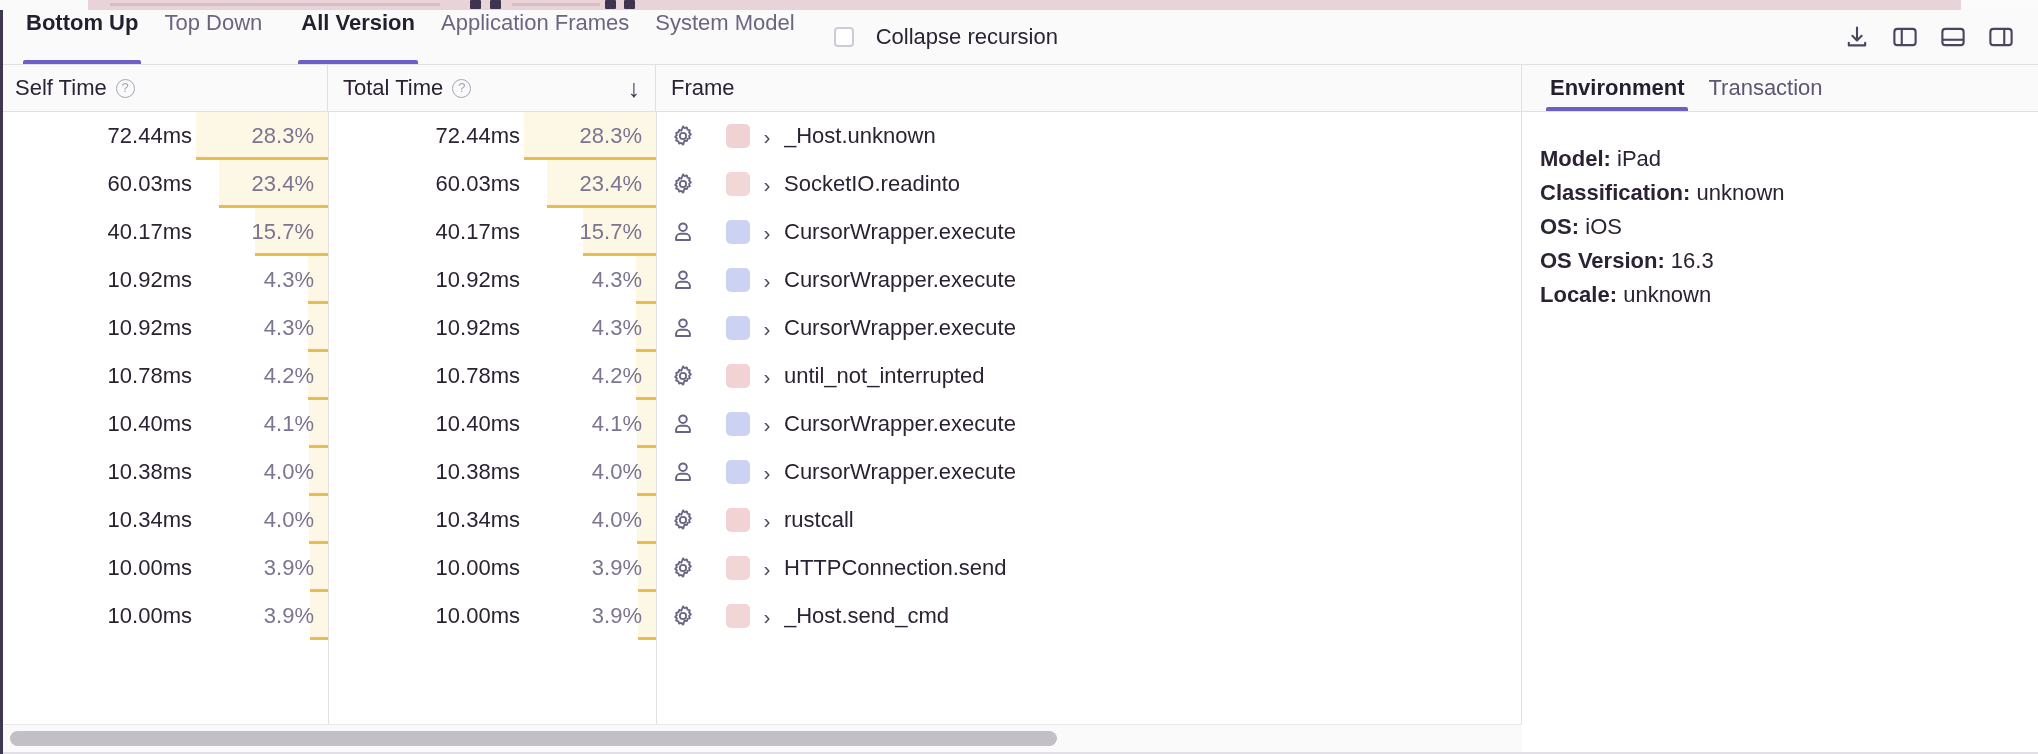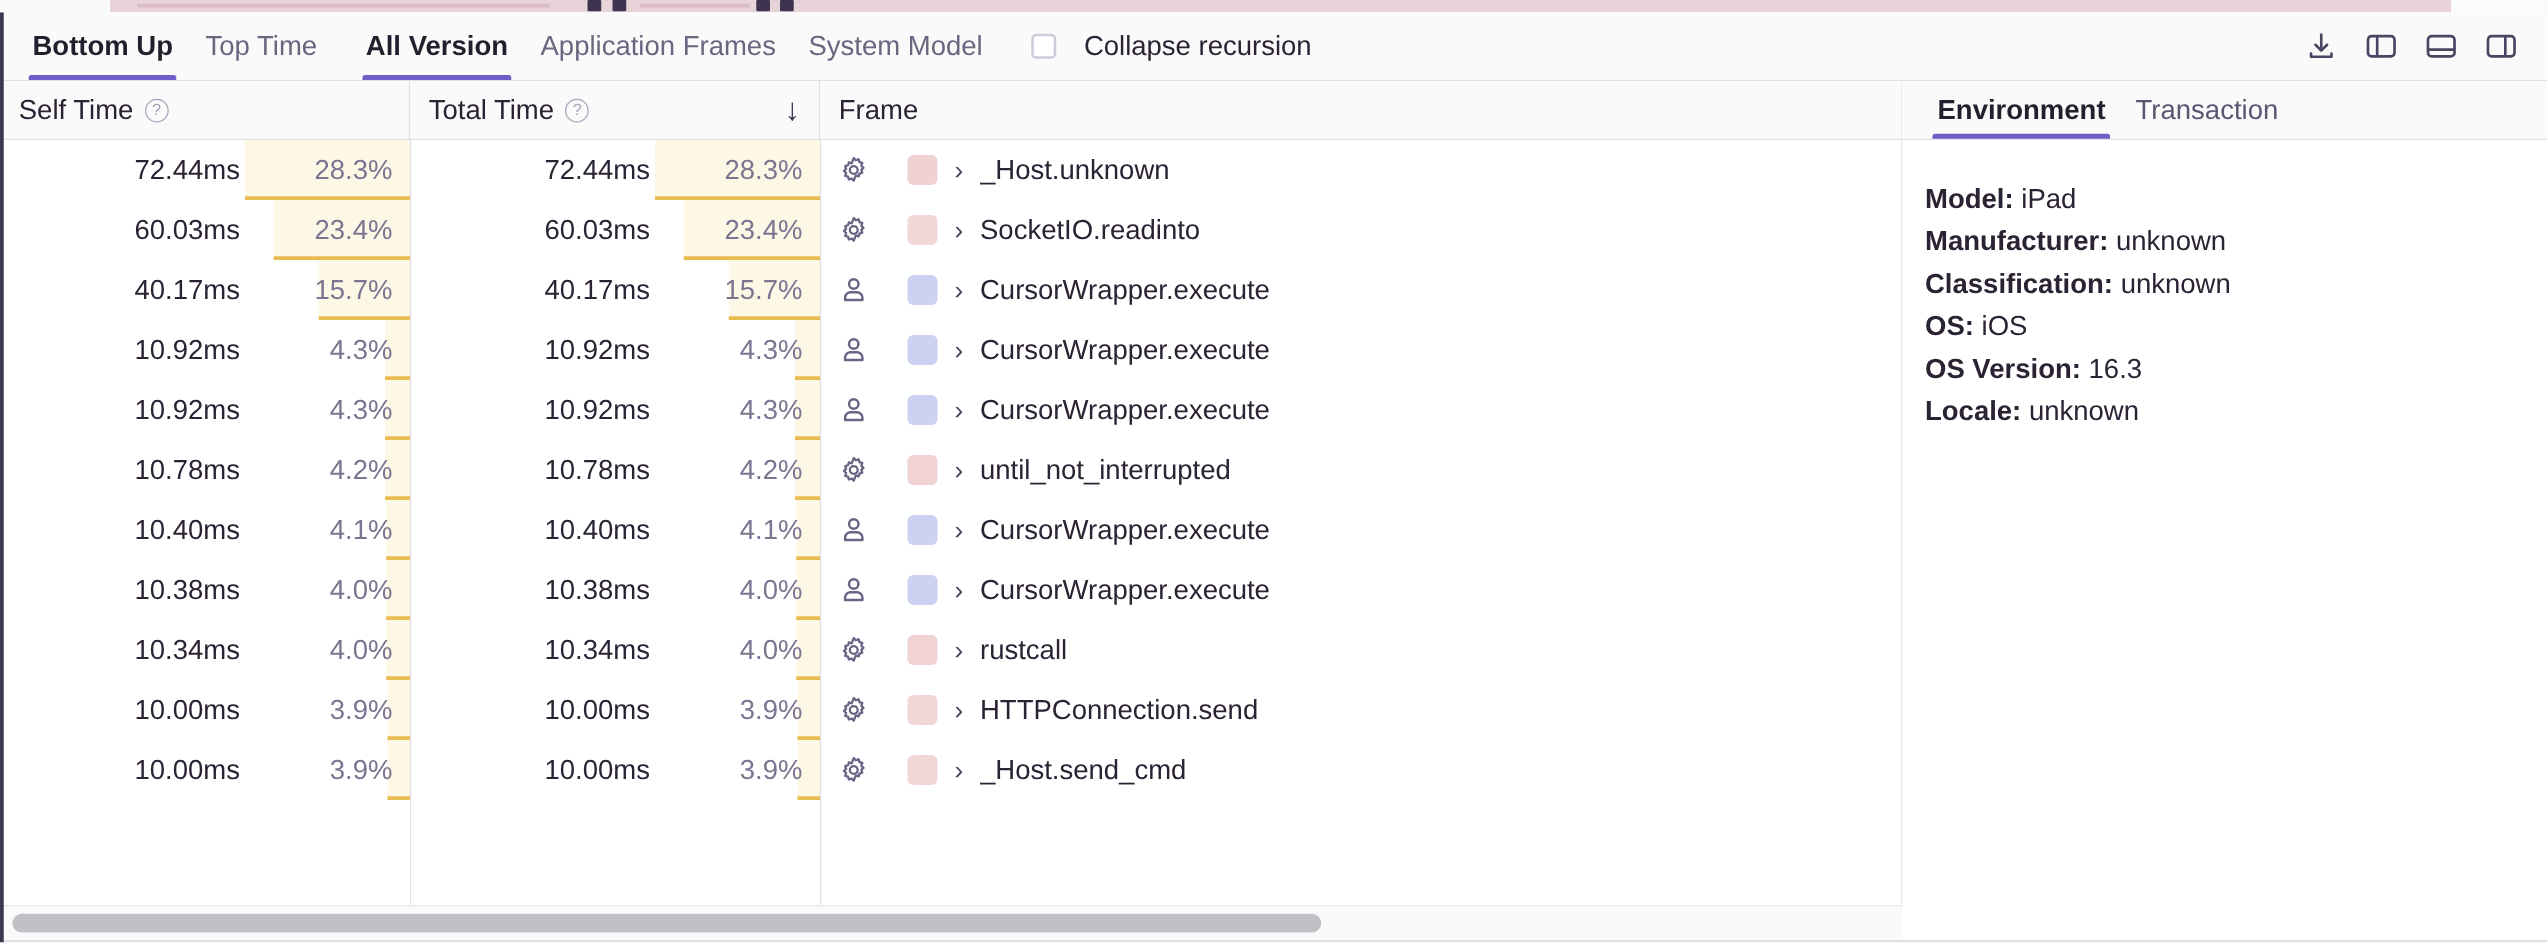--- a/index.html
+++ b/index.html
@@ -79,21 +79,21 @@
   .tabs-left {
     display: flex;
     align-items: center;
     height: 100%;
     padding-left: 13px;
   }
   .tab {
     position: relative;
     height: 100%;
     display: flex;
-    align-items: center;
+    align-items: flex-start;
     padding: 0 13px;
     font-size: 22px;
     color: #6d6580;
     white-space: nowrap;
     cursor: pointer;
   }
   .tab.active {
     color: #241f2e;
     font-weight: bold;
   }
@@ -418,21 +418,21 @@
   </div>
 
   <div class="left-rail"></div>
 
   <div class="toolbar">
     <div class="tabs-left">
       <div class="tab active">
         <span>Bottom Up</span>
       </div>
       <div class="tab">
-        <span>Top Time</span>
+        <span>Top Down</span>
       </div>
       <div class="tab-gap"></div>
       <div class="tab active">
         <span>All Version</span>
       </div>
       <div class="tab">
         <span>Application Frames</span>
       </div>
       <div class="tab">
         <span>System Model</span>
@@ -829,21 +829,20 @@
         <div class="dtab active">
           <span>Environment</span>
         </div>
         <div class="dtab">
           <span>Transaction</span>
         </div>
       </div>
       <div class="detail-body">
         <div id="env-host">
             <div class="kv"><b>Model:</b> <span class="val">iPad</span></div>
-            <div class="kv"><b>Manufacturer:</b> <span class="val">unknown</span></div>
             <div class="kv"><b>Classification:</b> <span class="val">unknown</span></div>
             <div class="kv"><b>OS:</b> <span class="val">iOS</span></div>
             <div class="kv"><b>OS Version:</b> <span class="val">16.3</span></div>
             <div class="kv"><b>Locale:</b> <span class="val">unknown</span></div>
           </div>
       </div>
     </div>
   </div>
 
   <div class="bottom-border"></div>

